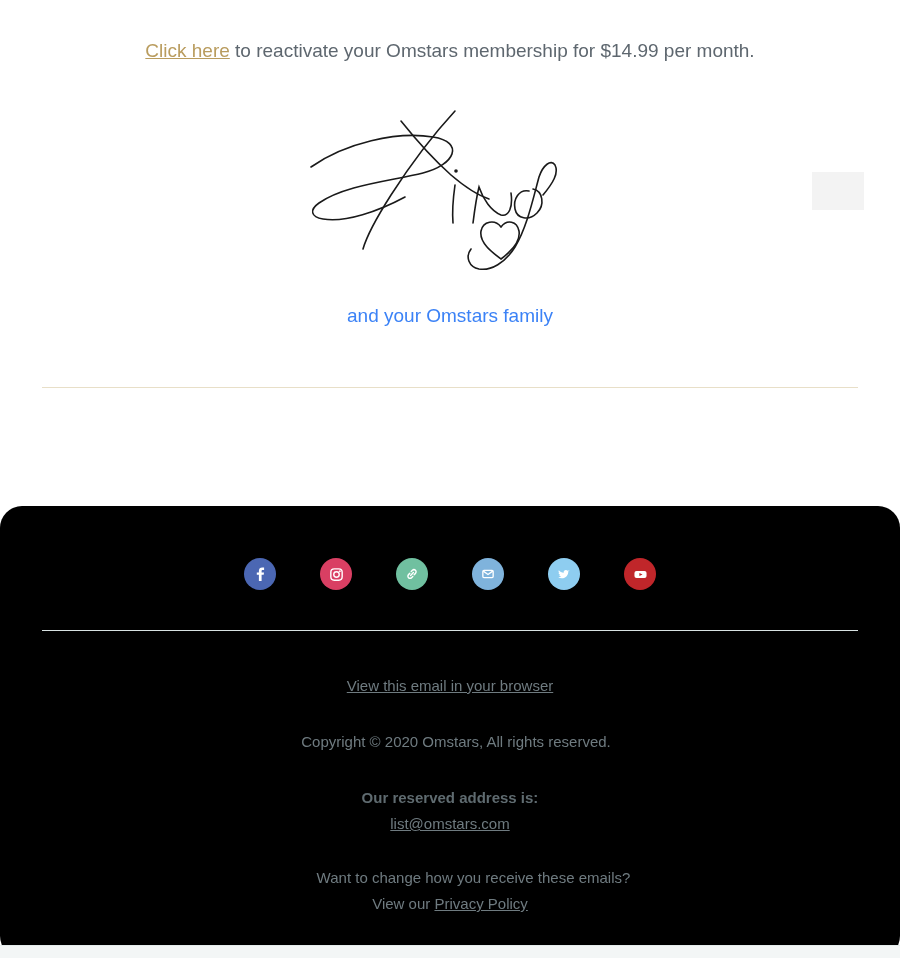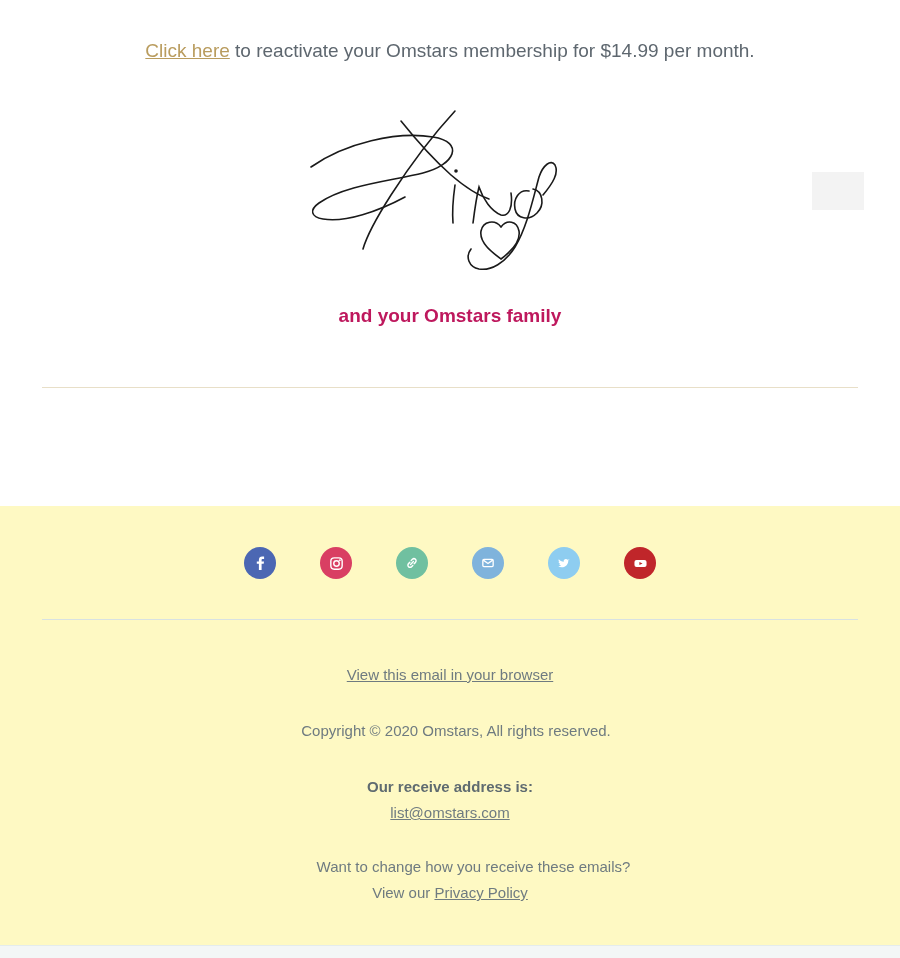--- a/index.html
+++ b/index.html
@@ -53,39 +53,39 @@
     position: absolute;
     right: 36px;
     top: 88px;
     width: 52px;
     height: 38px;
     background: #f3f3f3;
   }
   .family-line {
     text-align: center;
     font-size: 19px;
-    color: #be185d;
+    color: #3b82f6;
     padding-top: 6px;
-    font-weight: bold;
   }
   .gold-rule {
     width: 816px;
     height: 1px;
     background: #e8dfc8;
     margin: 60px auto 0 auto;
   }
   .body-pad {
     height: 118px;
   }
   
   .footer-section {
-    background: #fef9c3;
+    background: #000000;
     flex: 1 1 auto;
-    padding-top: 41px;
+    padding-top: 52px;
     position: relative;
+    border-radius: 22px;
   }
   .social-row {
     display: flex;
     justify-content: center;
     align-items: center;
     gap: 44px;
   }
   .social-btn {
     width: 32px;
     height: 32px;
@@ -231,21 +231,21 @@
     </div>
 
     <div class="footer-rule"></div>
 
     <div class="footer-text view-browser">
       <a href="#">View this email in your browser</a>
     </div>
 
     <div class="footer-text copyright">Copyright © 2020 Omstars, All rights reserved.</div>
 
-    <div class="footer-text mailing-title">Our receive address is:</div>
+    <div class="footer-text mailing-title">Our reserved address is:</div>
     <div class="footer-text mailing-addr">
       <a href="#">list@omstars.com</a>
     </div>
 
     <div class="footer-text prefs">Want to change how you receive these emails?</div>
     <div class="footer-text prefs-line3">
       <span>View our </span><a href="#">Privacy Policy</a>
     </div>
 
     <div class="bottom-strip"></div>

